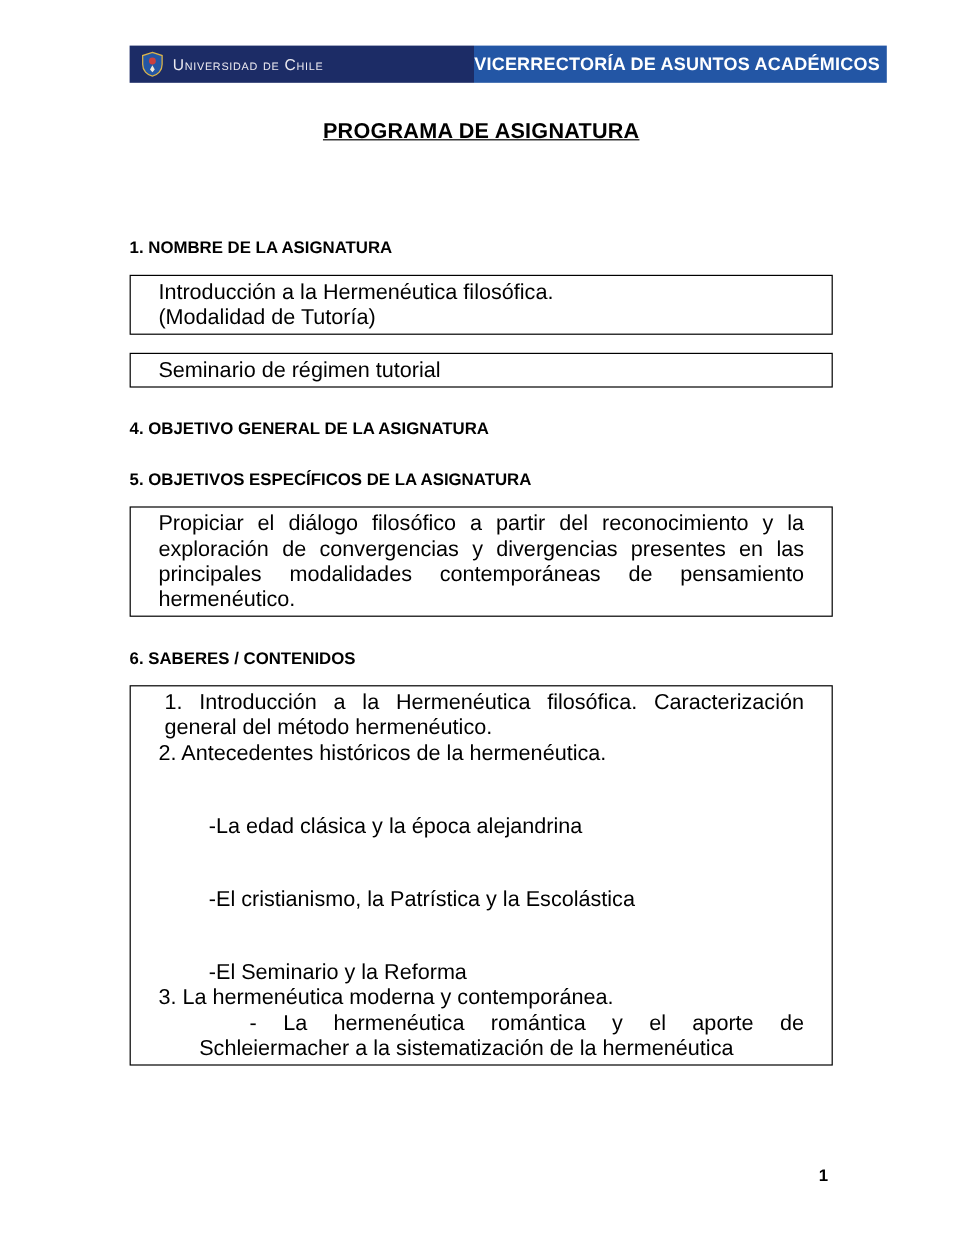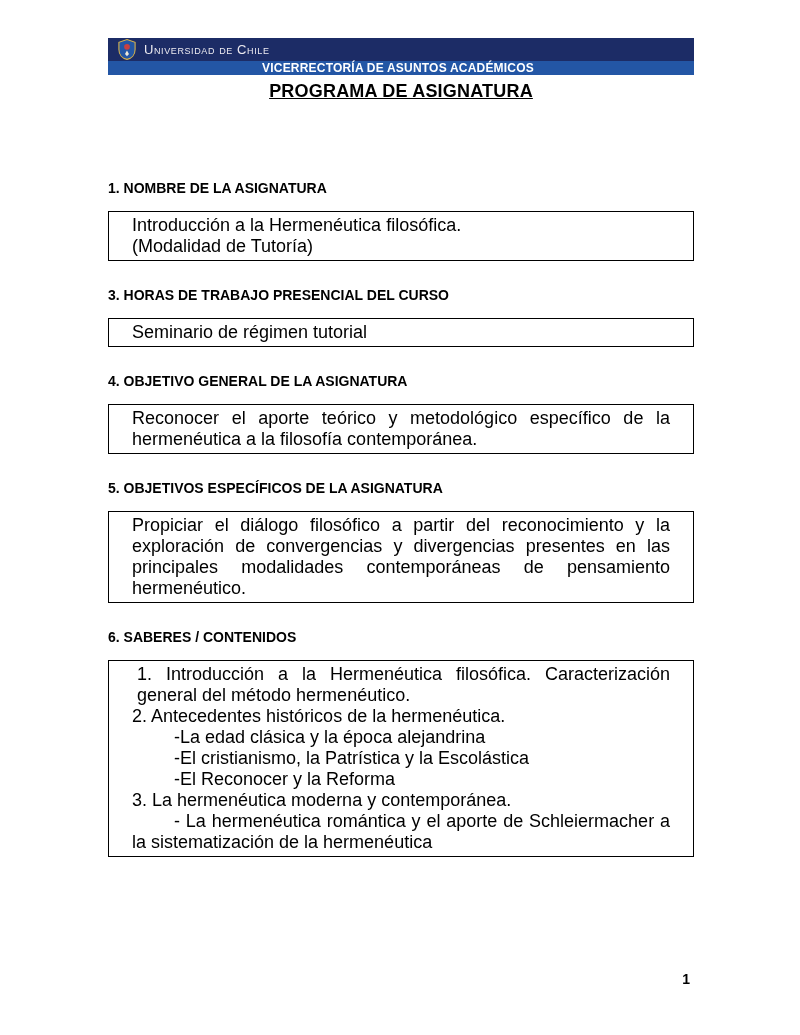--- a/index.html
+++ b/index.html
@@ -6,60 +6,60 @@
   html, body { background: #ffffff; }
   body {
     width: 800px; height: 1035px;
     position: relative; overflow: hidden;
     font-family: "Liberation Sans", sans-serif;
     color: #000;
   }
   .content { margin: 0 106px 0 108px; }
 
   
-  .banner { margin-top: 38px; height: 31px; display: flex; flex-direction: column; }
+  .banner { margin-top: 38px; height: 31px; display: flex; }
   .banner-left {
     flex: 0 0 49%; background: #1c2c66;
     display: flex; align-items: center; gap: 8px; padding-left: 10px;
   }
   .crest { display: flex; align-items: center; }
   .uni-name {
     color: #eceaf0; font-variant: small-caps;
     font-size: 13px; letter-spacing: 0.6px;
   }
   .banner-right {
     flex: 1; background: #2356a5;
     display: flex; align-items: center; justify-content: center;
     padding-right: 6px;
   }
   .dept {
     color: #ffffff; font-weight: bold;
-    font-size: 12px; letter-spacing: 0.2px; white-space: nowrap;
+    font-size: 15px; letter-spacing: 0.2px; white-space: nowrap;
   }
 
   
   .doc-title {
-    margin-top: 12px; text-align: center;
+    margin-top: 30px; text-align: center;
     font-size: 18px; font-weight: bold;
     text-decoration: underline; letter-spacing: 0.2px;
   }
 
   
   .sec-heading { font-size: 14px; font-weight: bold; margin-top: 26px; }
   .sec.first .sec-heading { margin-top: 78px; }
   .box {
     margin-top: 15px;
     border: 1px solid #000;
     padding: 3px 23px;
     font-size: 18px; line-height: 21px;
   }
   .line { margin: 0; }
   .justify { text-align: justify; }
-  .indent { padding-left: 42px; }
-  .hang { text-indent: 42px; }
+  .indent { padding-left: 42px; margin-top: 40px; }
+  .hang { text-indent: 42px; margin-left: 34px; }
   .lead { padding-left: 5px; }
 
   .page-num {
     position: absolute; right: 110px; bottom: 48px;
     font-weight: bold; font-size: 14px;
   }
 </style>
 </head>
 <body>
 
@@ -86,48 +86,44 @@
   <section class="sec first">
     <h2 class="sec-heading">1. NOMBRE DE LA ASIGNATURA</h2>
     <div class="box">
       <p class="line">Introducción a la Hermenéutica filosófica.</p>
       <p class="line">(Modalidad de Tutoría)</p>
     </div>
   </section>
 
 
   <section class="sec">
-    <h2 class="sec-heading">3. HORAS DE TRABAJO PRESENCIAL DEL CURSO</h2>
     <div class="box">
       <p class="line">Seminario de régimen tutorial</p>
     </div>
   </section>
 
   <section class="sec">
     <h2 class="sec-heading">4. OBJETIVO GENERAL DE LA ASIGNATURA</h2>
-    <div class="box">
-      <p class="line justify">Reconocer el aporte teórico y metodológico específico de la hermenéutica a la filosofía contemporánea.</p>
-    </div>
   </section>
 
   <section class="sec">
     <h2 class="sec-heading">5. OBJETIVOS ESPECÍFICOS DE LA ASIGNATURA</h2>
     <div class="box">
       <p class="line justify">Propiciar el diálogo filosófico a partir del reconocimiento y la exploración de convergencias y divergencias presentes en las principales modalidades contemporáneas de pensamiento hermenéutico.</p>
     </div>
   </section>
 
   <section class="sec">
     <h2 class="sec-heading">6. SABERES / CONTENIDOS</h2>
     <div class="box">
       <p class="line justify lead"> 1. Introducción a la Hermenéutica filosófica. Caracterización general del método hermenéutico.</p>
       <p class="line">2. Antecedentes históricos de la hermenéutica.</p>
       <p class="line indent">-La edad clásica y la época alejandrina</p>
       <p class="line indent">-El cristianismo, la Patrística y la Escolástica</p>
-      <p class="line indent">-El Reconocer y la Reforma</p>
+      <p class="line indent">-El Seminario y la Reforma</p>
       <p class="line">3. La hermenéutica moderna y contemporánea.</p>
       <p class="line justify hang">- La hermenéutica romántica y el aporte de Schleiermacher a la sistematización de la hermenéutica</p>
     </div>
   </section>
 
 </div>
 
 <div class="page-num">1</div>
 
 </body></html>

